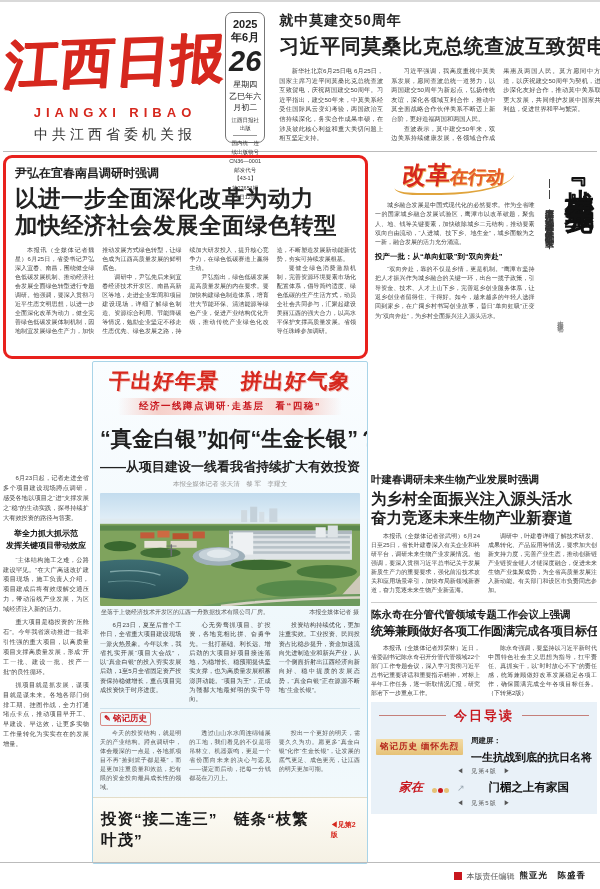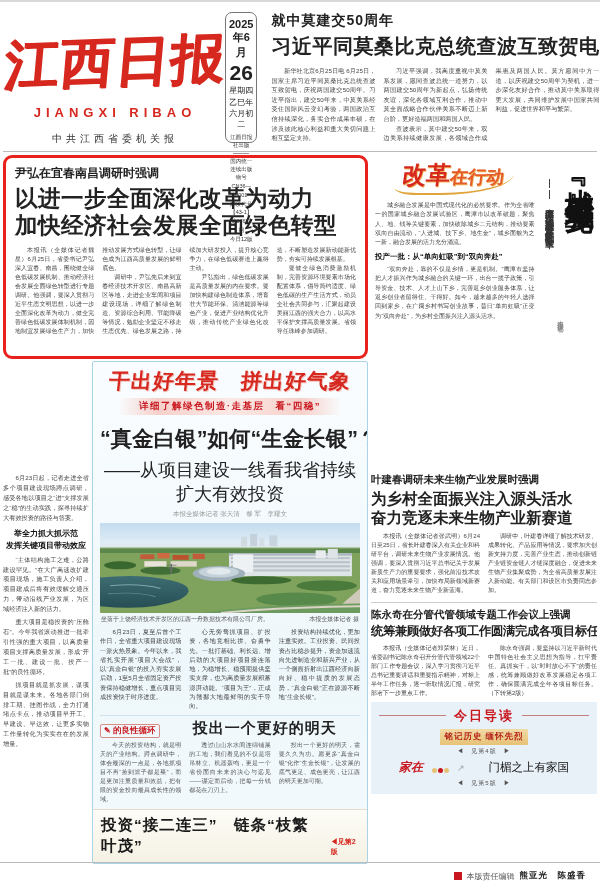--- a/index.html
+++ b/index.html
@@ -13,28 +13,28 @@
 
   
   .header { display:flex; height:146px; border-bottom:1.5px solid #bbb; padding:2px 2px 0 2px; }
   .masthead { width:232px; display:flex; flex-direction:column; align-items:center; padding-top:18px; }
   .mast-title {
     font-size:54px; font-weight:900; color:#d6281e; letter-spacing:1px;
     transform:skewX(-7deg) rotate(-2deg); font-family:"Liberation Serif", serif;
     white-space:nowrap; text-shadow:1px 1px 0 #d6281e;
   }
   .mast-pinyin { margin-top:6px; color:#d6281e; font-weight:bold; font-size:13px; letter-spacing:5px; }
-  .mast-org { margin-top:12px; color:#333; font-size:10px; letter-spacing:4px; }
+  .mast-org { margin-top:6px; color:#333; font-size:14px; letter-spacing:4px; }
 
   .datebox {
     width:90px; border:1.5px solid #777; border-radius:7px; margin:4px 6px 8px 0;
     padding:5px 3px; text-align:center; display:flex; flex-direction:column; gap:1px;
   }
   .db-month { font-size:11px; font-weight:bold; }
-  .db-day { font-size:21px; font-weight:bold; line-height:1.1; }
+  .db-day { font-size:29px; font-weight:bold; line-height:1.1;font-style:italic; }
   .db-week { font-size:8px; }
   .db-lunar { font-size:8px; margin-bottom:2px; }
   .db-small { font-size:5.5px; color:#333; line-height:1.5; }
   .db-sep { border-top:1px solid #999; margin:2px 4px; }
 
   .lead { flex:1; padding:4px 2px 0 8px; }
   .lead-kicker { font-size:14px; font-weight:bold; letter-spacing:1px; }
   .lead-headline { font-size:20px; font-weight:900; letter-spacing:0.5px; margin:3px 0 6px 0; white-space:nowrap; }
   .lead-body { column-count:3; column-gap:8px; font-size:6.2px; line-height:1.55; color:#444; text-align:justify; }
   .lead-body p { text-indent:2em; }
@@ -81,39 +81,39 @@
   .fban-main {
     font-size:21px; font-weight:900; color:#d6281e; font-family:"Liberation Serif",serif;
     transform:skewX(-6deg); display:inline-block; letter-spacing:1px;
     text-shadow:1px 1px 0 #f3c1bb;
   }
   .fban-sub {
     margin:3px auto 0 auto; width:86%; background:linear-gradient(90deg,rgba(246,200,195,0) 0%,#f6d0ca 18%,#fbe9e6 50%,#f6d0ca 82%,rgba(246,200,195,0) 100%);
     color:#c8171e; font-weight:bold; font-size:9.5px; letter-spacing:1.5px; padding:2px 0; border-radius:2px;
   }
   .f-h { text-align:center; font-size:21.5px; font-weight:900; margin-top:7px; letter-spacing:0; white-space:nowrap; }
-  .f-deck { text-align:center; font-size:18px; font-weight:normal; margin-top:5px; }
+  .f-deck { text-align:center; font-size:13px; font-weight:bold; margin-top:5px; }
   .f-byline { text-align:center; font-size:6.5px; color:#999; margin:4px 0 4px 0; }
   .f-photo { width:100%; height:132px; border-radius:1px; overflow:hidden; }
   .f-photo svg { display:block; width:100%; height:100%; }
   .f-cap { display:flex; justify-content:space-between; font-size:6px; color:#555; padding:2px 1px 3px 1px; }
   .f-cols { column-count:3; column-gap:8px; font-size:6.2px; line-height:1.5; color:#444; text-align:justify; min-height:84px; }
   .f-cols p { text-indent:2em; }
 
   .journal { border-top:1px solid #cfe2ec; margin-top:4px; padding-top:3px; }
   .j-head { display:flex; align-items:baseline; gap:10px; }
   .j-tag { color:#c8171e; font-size:8.5px; font-weight:bold; border:1px solid #d98b86; border-radius:2px; padding:0 3px; white-space:nowrap; }
   .j-pen { font-size:8px; color:#c8171e; }
   .j-h { flex:1; text-align:center; font-size:15px; font-weight:900; letter-spacing:1px; }
   .j-cols { column-count:3; column-gap:8px; font-size:6px; line-height:1.5; color:#555; text-align:justify; margin-top:3px; min-height:48px; }
   .j-cols p { text-indent:2em; }
 
-  .fban2 { display:flex; align-items:flex-end; justify-content:center; gap:8px;
+  .fban2 { display:flex; align-items:center; justify-content:center; gap:8px;
     background:linear-gradient(180deg,#fdfcf7,#f5f1e4); border-top:1px solid #e4ddc8; border-bottom:1px solid #e4ddc8;
-    margin:5px -7px 0 -7px; padding:5px 8px; }
+    margin:5px -7px 0 -7px; padding:11px 8px; }
   .fban2-t { font-size:15.5px; font-weight:900; color:#1a1a1a; letter-spacing:1px; }
   .fban2-j { font-size:7px; color:#d6281e; font-weight:bold; }
 
   
   .lstrip { font-size:6.2px; line-height:1.6; color:#444; text-align:justify; overflow:hidden; padding-top:2px; }
   .lstrip p { text-indent:2em; margin-bottom:3px; }
   .ls-subhead { text-align:center; font-weight:900; font-size:8px; color:#111; text-indent:0 !important; line-height:1.5; margin:5px 0; }
 
   
   .rightcol { display:flex; flex-direction:column; overflow:hidden; }
@@ -131,21 +131,21 @@
   .g-title { color:#c8171e; font-weight:900; font-size:13px; letter-spacing:2px; }
   .g-item { display:flex; align-items:center; gap:8px; justify-content:center; margin-top:3px; }
   .g-logo1 { background:linear-gradient(180deg,#f2dba6,#e6c277); color:#b5251c; font-weight:900; font-size:8.5px;
     padding:2px 4px; border-radius:1px; letter-spacing:1px; white-space:nowrap; font-family:"Liberation Serif",serif; }
   .g-t1wrap { text-align:left; }
   .g-pre { font-size:7.5px; font-weight:bold; color:#222; }
   .g-t1 { font-size:11px; font-weight:900; color:#111; white-space:nowrap; }
   .g-logo2 { color:#c8171e; font-weight:900; font-size:12px; font-style:italic; font-family:"Liberation Serif",serif; white-space:nowrap; }
   .g-dots span { display:inline-block; width:5px; height:5px; border-radius:50%; margin-left:1px; }
   .g-arrow { color:#9aa7b2; font-size:9px; }
-  .g-t2 { font-size:11.5px; font-weight:400; color:#111; white-space:nowrap;padding-left:16px; }
+  .g-t2 { font-size:11.5px; font-weight:700; color:#111; white-space:nowrap;padding-left:16px; }
   .g-page { text-align:center; font-size:6px; color:#555; margin-top:2px; letter-spacing:1px; }
 
   
   .pfooter { position:absolute; left:0; right:0; bottom:0; height:27px; border-top:1px solid #bbb;
     display:flex; align-items:center; justify-content:flex-end; padding:0 14px; gap:5px; }
   .pf-sq { width:8px; height:8px; background:#c8171e; }
   .pf-label { font-size:8px; color:#555; }
   .pf-names { font-size:8.5px; font-weight:bold; color:#222; letter-spacing:1px; }
 </style>
 </head>
@@ -211,21 +211,21 @@
       <div class="reform-vert">
         <div class="v-sub">——鹰潭市深化城乡融合发展体制机制改革</div>
         <div class="v-byline">本报全媒体记者</div>
         <div class="v-head">小城『破壁』城乡二元</div>
       </div>
     </div>
 
     <div class="feature">
       <div class="fban">
         <span class="fban-main">干出好年景　拼出好气象</span>
-        <div class="fban-sub">详细了解绿色制造·走基层　看“四稳”</div>
+        <div class="fban-sub">经济一线蹲点调研·走基层　看“四稳”</div>
       </div>
       <div class="f-h">“真金白银”如何“生金长银”？</div>
       <div class="f-deck">——从项目建设一线看我省持续扩大有效投资</div>
       <div class="f-byline">本报全媒体记者 张天清　黎 军　李耀文</div>
 
       <div class="f-photo">
         <svg viewBox="0 0 258 132" preserveAspectRatio="none">
           <defs>
             <linearGradient id="sky" x1="0" y1="0" x2="0" y2="1">
               <stop offset="0" stop-color="#c3dcee"></stop>
@@ -291,22 +291,21 @@
       </div>
 
       <div class="f-cols">
         <p>6月23日，夏至后首个工作日，全省重大项目建设现场一派火热景象。今年以来，我省扎实开展“项目大会战”，以“真金白银”的投入夯实发展后劲，1至5月全省固定资产投资保持稳健增长，重点项目完成投资快于时序进度。</p>
         <p>心无旁骛抓项目、扩投资，各地竞相比拼、奋勇争先。一批打基础、利长远、增后劲的大项目好项目接连落地，为稳增长、稳预期提供坚实支撑，也为高质量发展积蓄澎湃动能。“项目为王”，正成为赣鄱大地最鲜明的实干导向。</p>
         <p>投资结构持续优化，更加注重实效。工业投资、民间投资占比稳步提升，资金加速流向先进制造业和新兴产业，从一个侧面折射出江西经济向新向好、稳中提质的发展态势，“真金白银”正在源源不断地“生金长银”。</p>
       </div>
 
       <div class="journal">
         <div class="j-head">
-          <span class="j-tag"><span class="j-pen">✎</span> <span>的良性循环</span></span>
-          <span class="j-h">投出一个更好的明天</span>
+          <span class="j-tag"><span class="j-pen">✎</span> <span>铭记历史</span></span>
         </div>
         <div class="j-cols">
           <p>今天的投资结构，就是明天的产业结构。蹲点调研中，体会最深的一点是，各地抓项目不再“捡到篮子都是菜”，而是更加注重质量和效益，把有限的资金投向最具成长性的领域。</p>
           <p>透过山山水水间连绵铺展的工地，我们看见的不仅是塔吊林立、机器轰鸣，更是一个省份面向未来的决心与远见——谋定而后动，把每一分钱都花在刀刃上。</p>
           <p>投出一个更好的明天，需要久久为功。愿更多“真金白银”化作“生金长银”，让发展的底气更足、成色更亮，让江西的明天更加可期。</p>
         </div>
       </div>
 
       <div class="fban2">
         <span class="fban2-t">投资“接二连三”　链条“枝繁叶茂”</span>
@@ -343,20 +342,23 @@
       </div>
 
       <div class="guide">
         <div class="g-titlerow">
           <span class="g-line"></span>
           <span class="g-title">今日导读</span>
           <span class="g-line"></span>
         </div>
         <div class="g-item">
           <span class="g-logo1">铭记历史 缅怀先烈</span>
+          <span class="g-t1wrap">
+            <span class="g-pre">周建屏：</span><span class="g-t1">一生抗战到底的抗日名将</span>
+          </span>
         </div>
         <div class="g-page">◀　见第4版　▶</div>
         <div class="g-item">
           <span class="g-logo2">家在</span>
           <span class="g-dots"><span style="background:#e6c277"></span><span style="background:#c8171e"></span><span style="background:#e6c277"></span></span>
           <span class="g-arrow">↗</span>
           <span class="g-t2">门楣之上有家国</span>
         </div>
         <div class="g-page">◀　见第5版　▶</div>
       </div>

